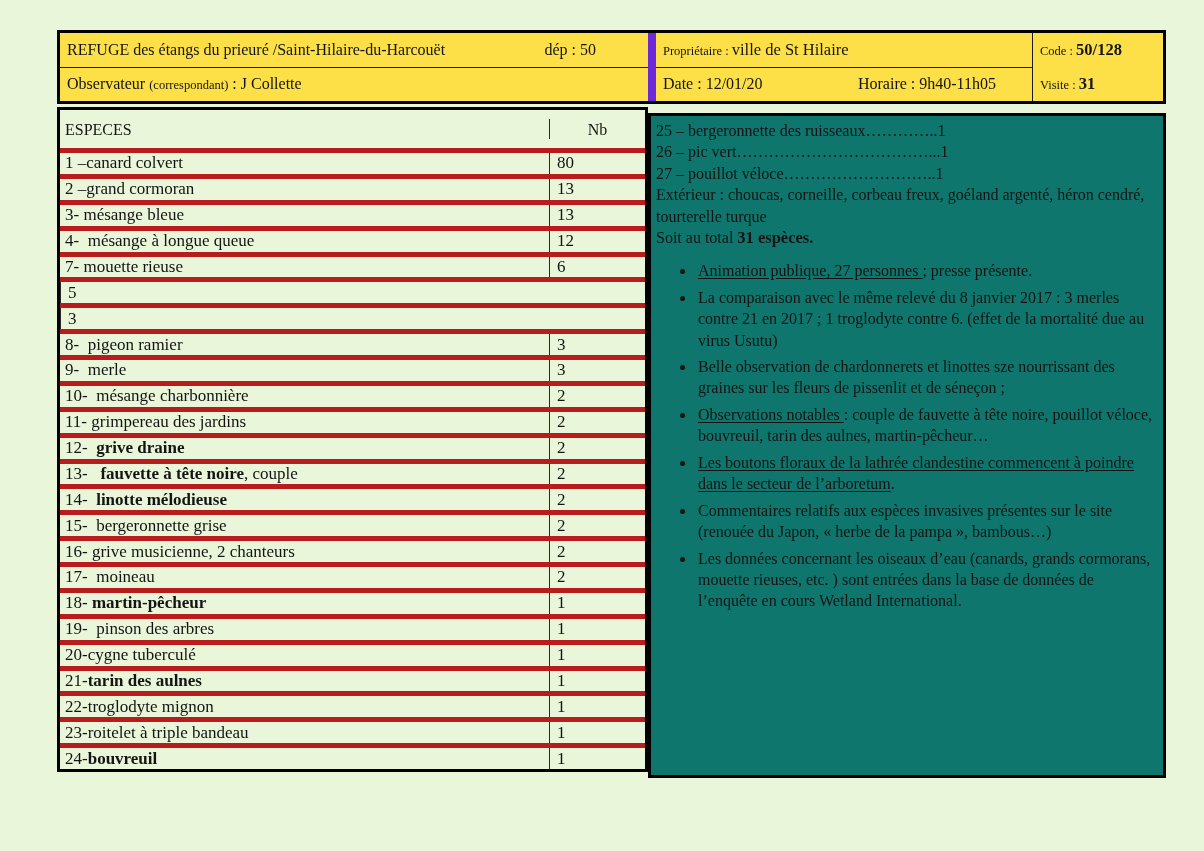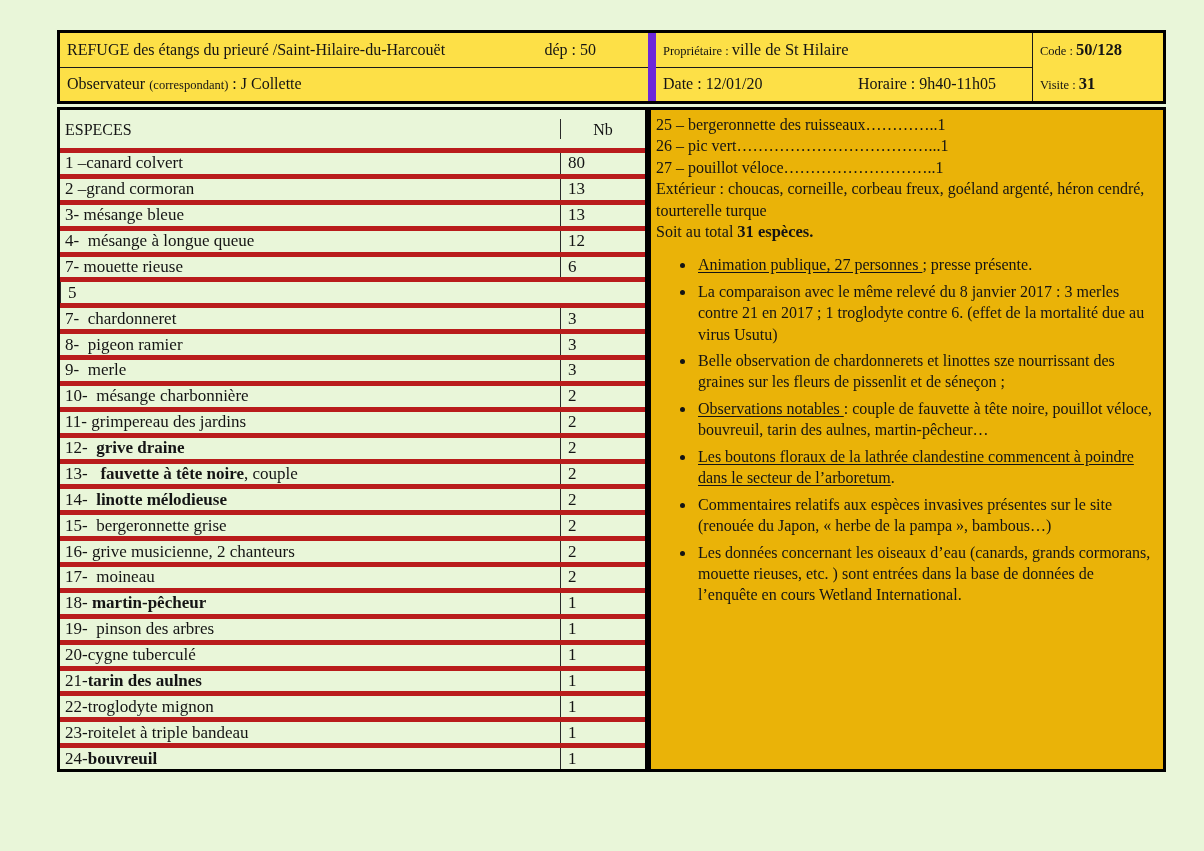--- a/index.html
+++ b/index.html
@@ -35,28 +35,28 @@
   .species-table {
     position:absolute; left:57px; top:107px; width:591px; height:665px;
     border:3px solid #000; display:flex; flex-direction:column;
     background:#e9f6d9;
   }
   .sp-head { height:38px; display:flex; font-size:16px;align-items:center; }
   .sp-head .sp-name { padding-top:2px; }
   .sp-head .sp-nb { padding:2px 0 0 0; text-align:center; }
   .sp-row { flex:1; display:flex; border-top:5px solid #b91c1c; font-size:17px; }
   .sp-name { flex:1; display:flex; align-items:center; padding-left:5px; white-space:pre-wrap; }
-  .sp-nb { width:85px; border-left:1px solid #2a2a2a; display:flex; align-items:center; padding-left:7px; }
+  .sp-nb { width:96px; border-left:1px solid #2a2a2a; display:flex; align-items:center; padding-left:7px; }
   .sp-head .sp-nb { display:block; }
   .pfx,.sfx { white-space:pre-wrap; }
 
   
   .notes-panel {
-    position:absolute; left:648px; top:107px; width:518px; height:665px;
-    border:3px solid #000; background:#eab308;
+    position:absolute; left:648px; top:113px; width:518px; height:665px;
+    border:3px solid #000; background:#0f766e;
     padding:4px 8px 0 5px;
     font-size:16px; line-height:1.34;
   }
   .overflow-line { white-space:pre-wrap; }
   .exterieur-block { }
   .total-line b { font-size:16.5px; }
   ul.notes-list { margin-top:11px; padding-left:40px; padding-right:2px; }
   ul.notes-list li { margin-bottom:5px; padding-left:2px; }
   .u { text-decoration:underline; text-underline-offset:2px; }
 </style>
@@ -117,21 +117,20 @@
   <div class="sp-row">
     <div class="sp-name"><span class="pfx">7- mouette rieuse</span><b class="bld"></b><span class="sfx"></span></div>
     <div class="sp-nb">6</div>
   </div>
 
   <div class="sp-row">
     <div class="sp-nb">5</div>
   </div>
 
   <div class="sp-row">
-    <div class="sp-name"><span class="pfx">7-  chardonneret</span><b class="bld"></b><span class="sfx"></span></div>
     <div class="sp-nb">3</div>
   </div>
 
   <div class="sp-row">
     <div class="sp-name"><span class="pfx">8-  pigeon ramier</span><b class="bld"></b><span class="sfx"></span></div>
     <div class="sp-nb">3</div>
   </div>
 
   <div class="sp-row">
     <div class="sp-name"><span class="pfx">9-  merle</span><b class="bld"></b><span class="sfx"></span></div>

